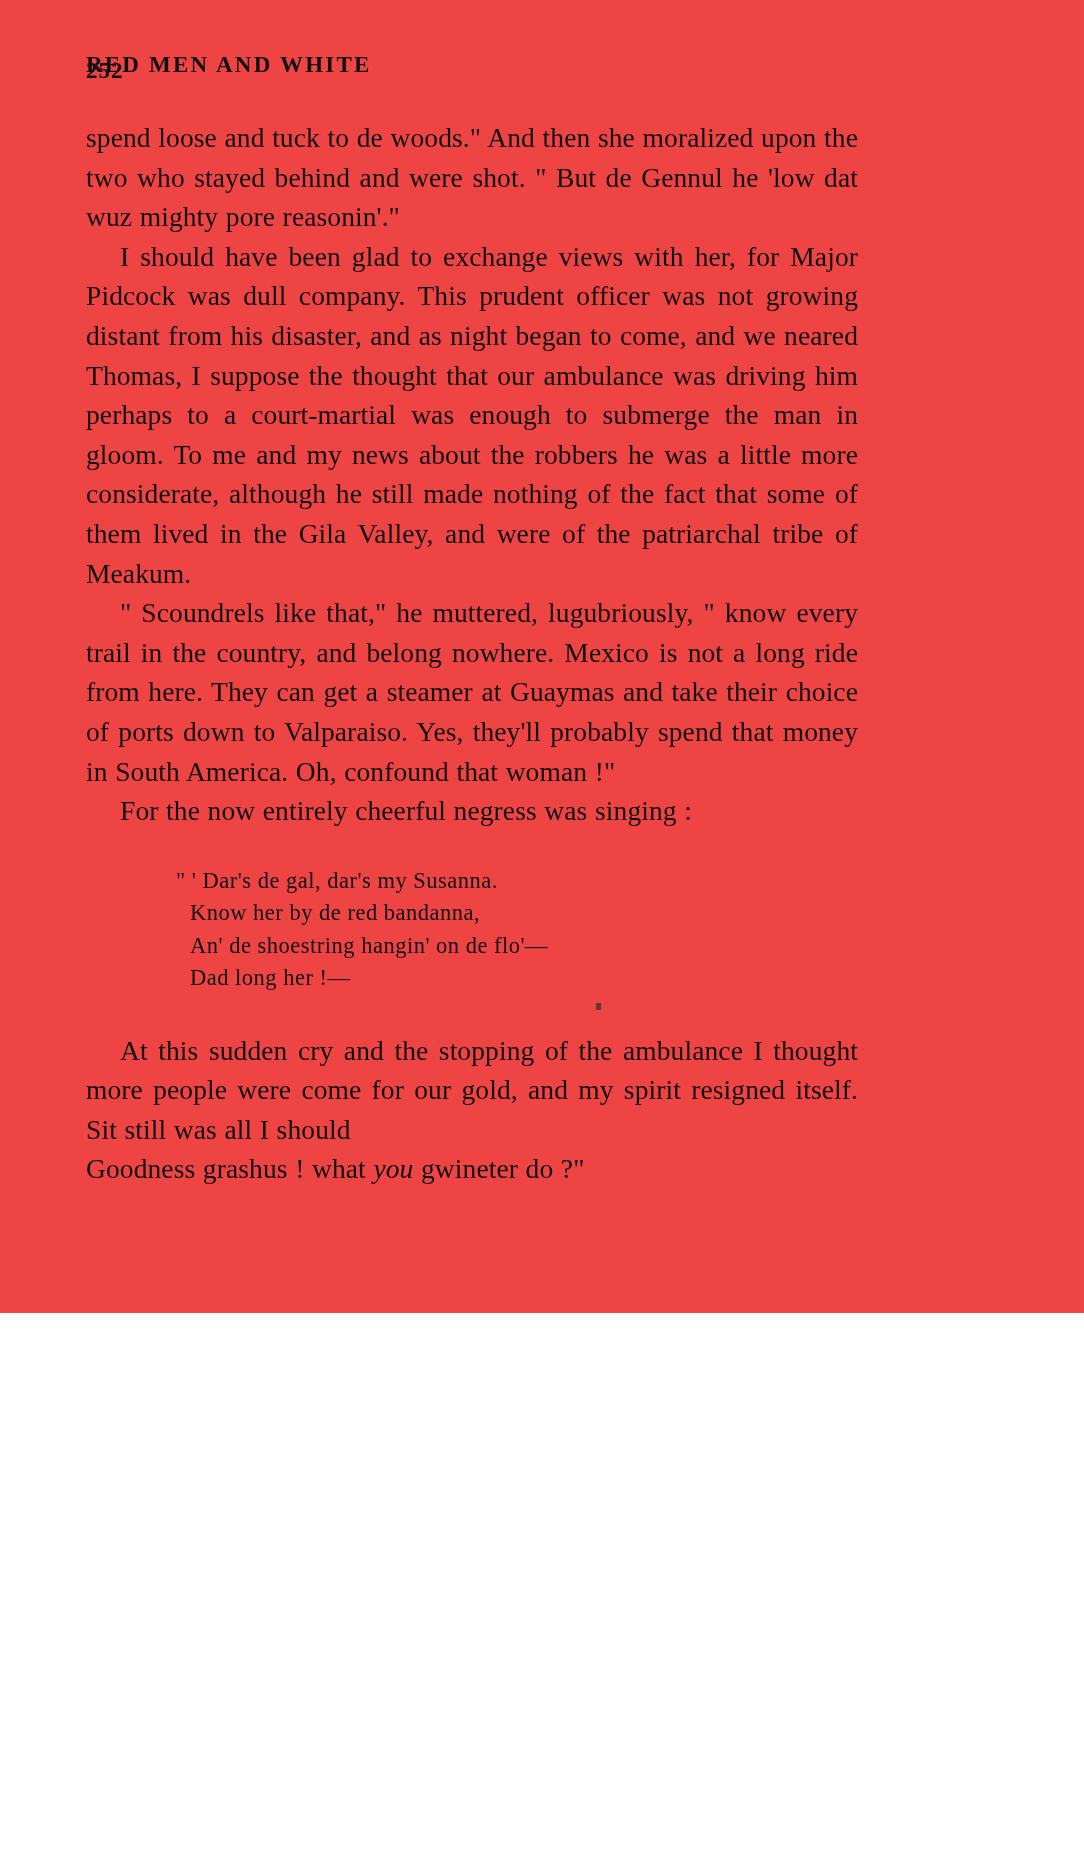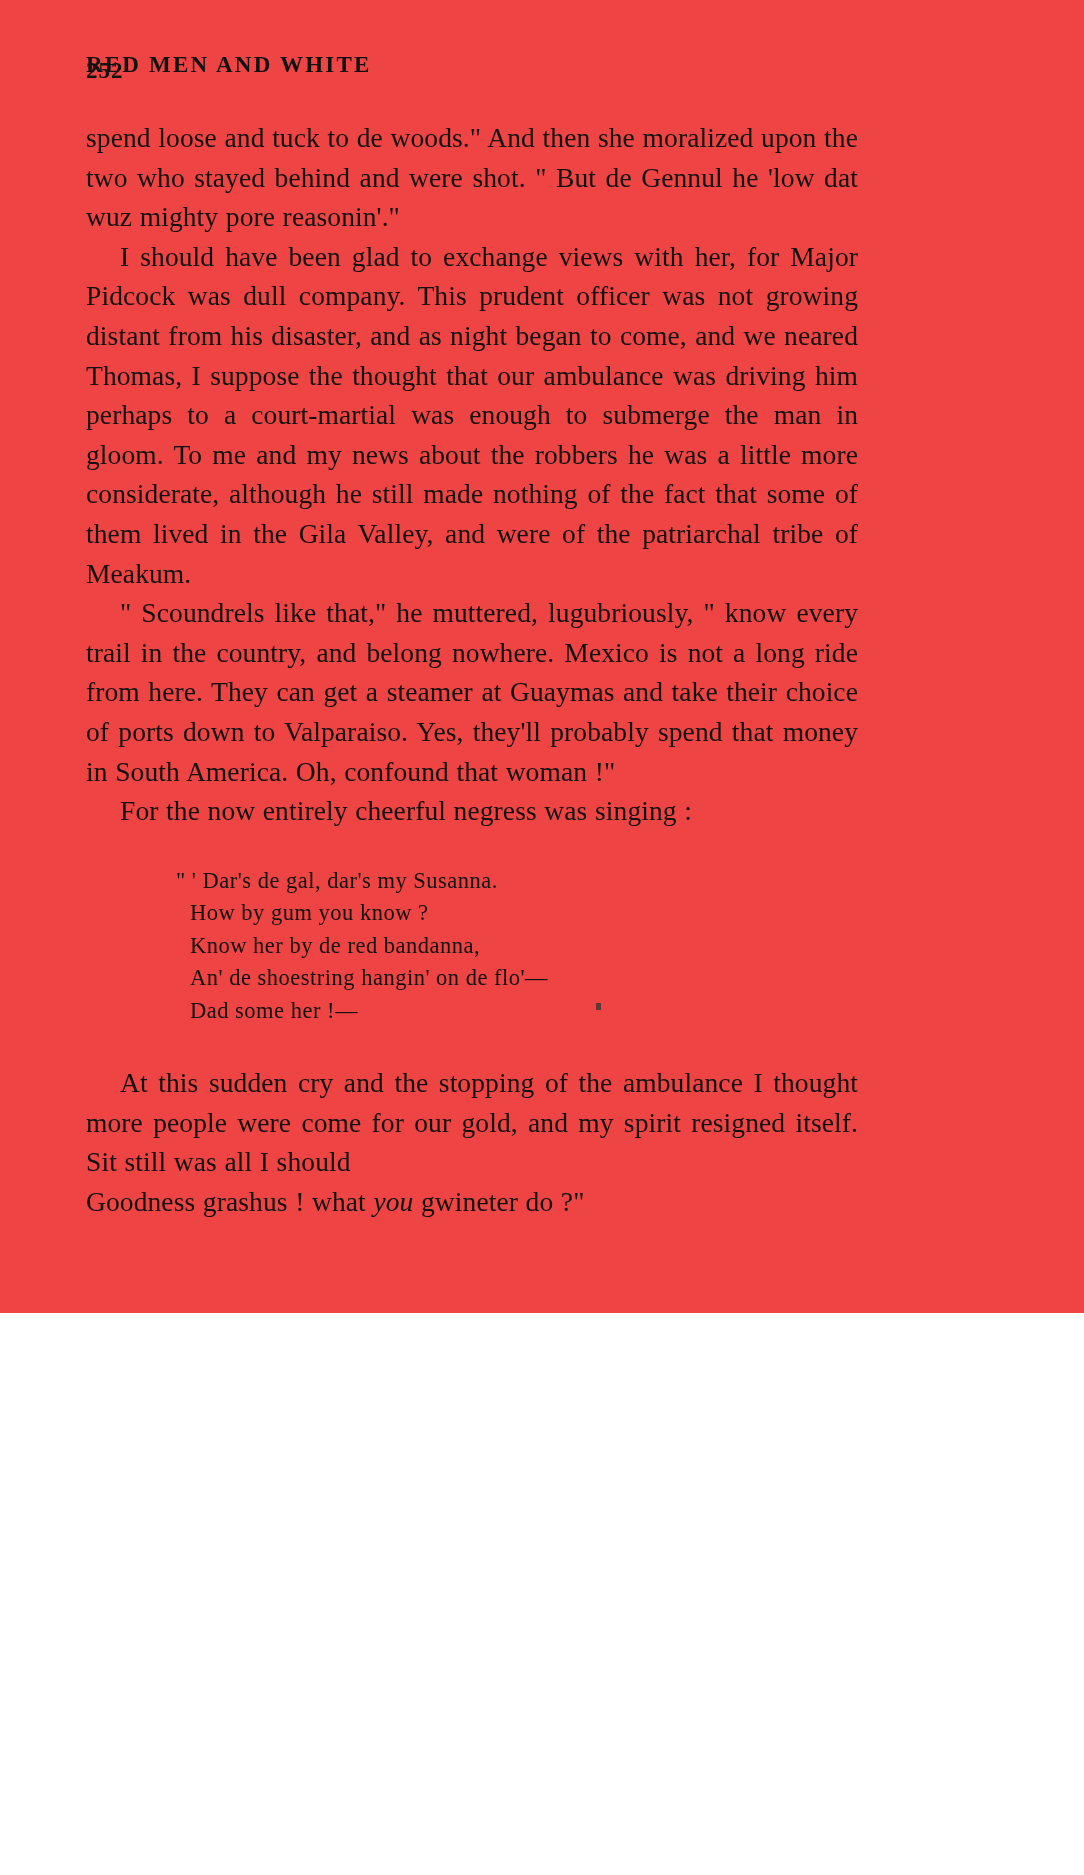--- a/index.html
+++ b/index.html
@@ -110,24 +110,23 @@
 
   <div class="body-text">
 
     <p class="para">spend loose and tuck to de woods."  And then she moralized upon the two who stayed behind and were shot.  " But de Gennul he 'low dat wuz mighty pore reasonin'."</p>
     <p class="para indent">I should have been glad to exchange views with her, for Major Pidcock was dull company.  This prudent officer was not growing distant from his disaster, and as night began to come, and we neared Thomas, I suppose the thought that our ambulance was driving him perhaps to a court-martial was enough to submerge the man in gloom.  To me and my news about the robbers he was a little more considerate, although he still made nothing of the fact that some of them lived in the Gila Valley, and were of the patriarchal tribe of Meakum.</p>
     <p class="para indent">" Scoundrels like that," he muttered, lugubriously, " know every trail in the country, and belong nowhere. Mexico is not a long ride from here.  They can get a steamer at Guaymas and take their choice of ports down to Valparaiso.  Yes, they'll probably spend that money in South America.  Oh, confound that woman !"</p>
     <p class="para indent">For the now entirely cheerful negress was singing :</p>
 
     <div class="verse-block">
       <div class="verse-line first">" ' Dar's de gal, dar's my Susanna.</div>
-      <div class="verse-line">How by gum you know ?</div>
       <div class="verse-line">Know her by de red bandanna,</div>
       <div class="verse-line">An' de shoestring hangin' on de flo'—</div>
-      <div class="verse-line">Dad some her !—</div>
+      <div class="verse-line">Dad long her !—</div>
     </div>
 
     <p class="para indent">At this sudden cry and the stopping of the ambulance I thought more people were come for our gold, and my spirit resigned itself.  Sit still was all I should</p>
 
     <p class="para post-verse"><span>Goodness grashus !  what </span><em class="ital">you</em><span> gwineter do ?"</span></p>
 
   </div>
 
   <div class="dot-mark"></div>
 

